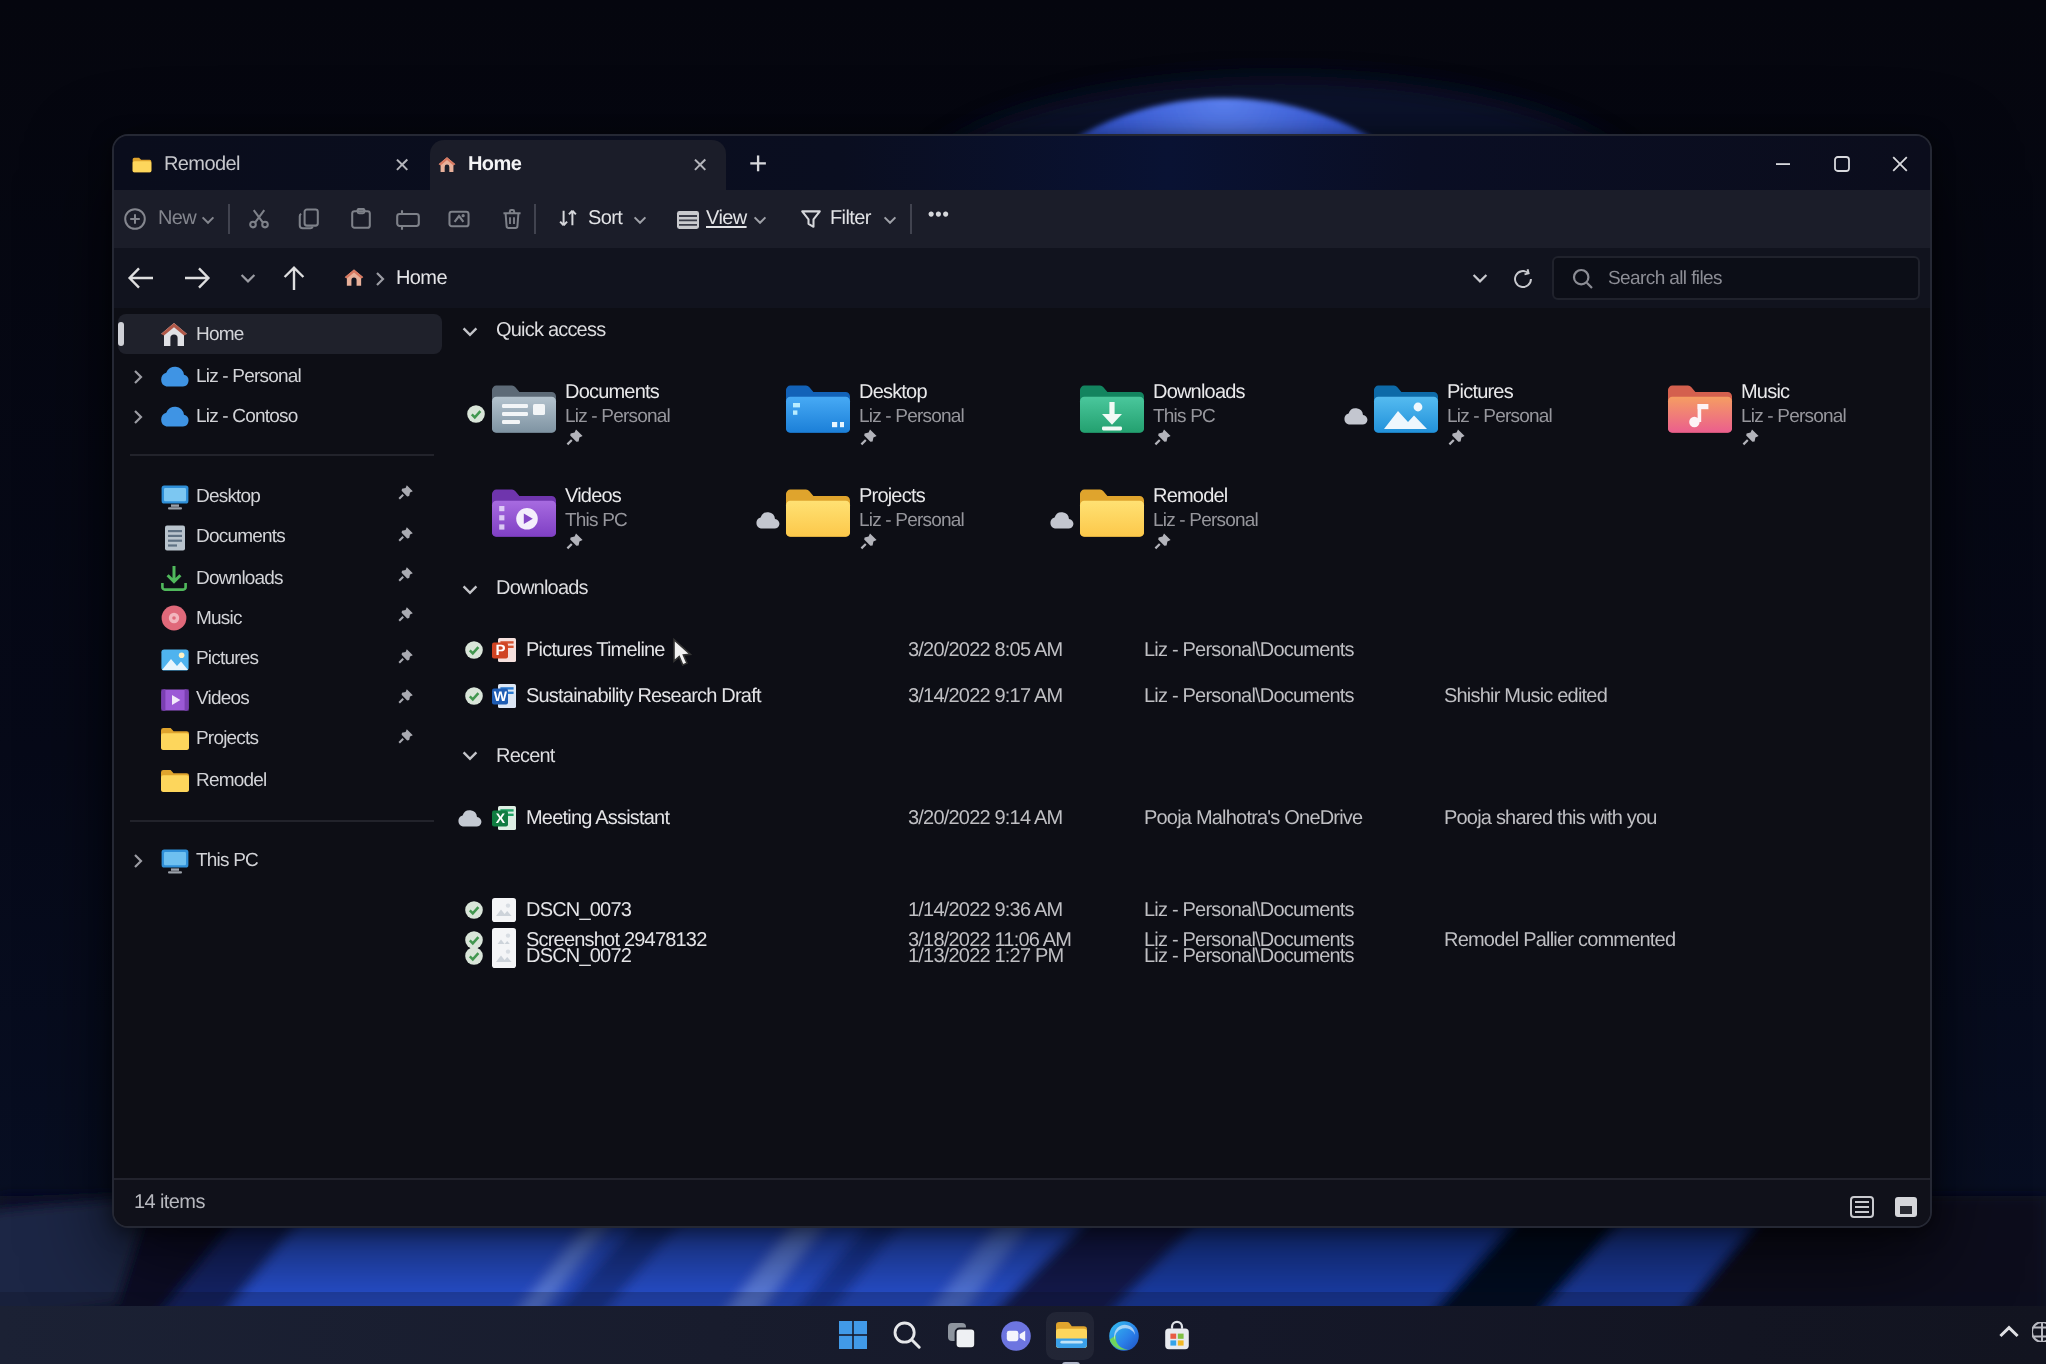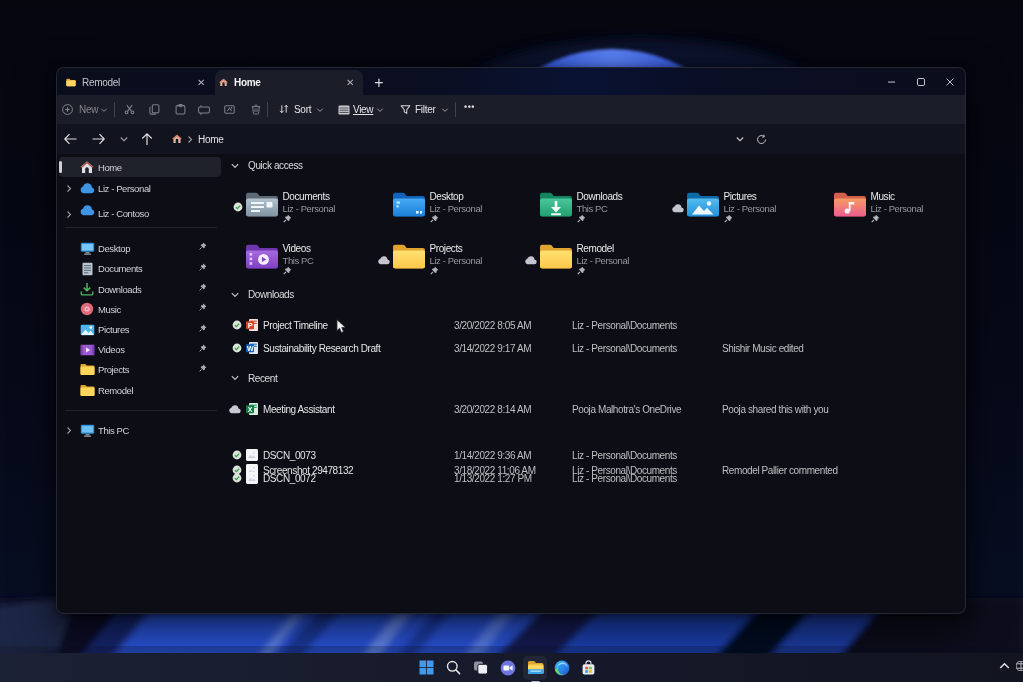--- a/index.html
+++ b/index.html
@@ -263,20 +263,27 @@
         <svg width="10" height="10" viewBox="0 0 10 10">
           <path d="M1.8,3.5 L5,6.7 L8.2,3.5" fill="none" stroke="#c9cacf" stroke-width="1.1"></path>
         </svg>
       </div>
     <div class="nbtn" style="left:694px;">
         <svg width="11" height="11" viewBox="0 0 13 13">
           <path d="M11.2,6.5 a4.7,4.7 0 1 1 -1.6,-3.5" fill="none" stroke="#c9cacf" stroke-width="1.15"></path>
           <path d="M9.2,0.8 L9.8,3.2 L7.4,3.8" fill="none" stroke="#c9cacf" stroke-width="1.15"></path>
         </svg>
       </div>
+    <div id="searchbox">
+      <svg width="11" height="11" viewBox="0 0 11 11">
+          <circle cx="4.6" cy="4.6" r="3.6" fill="none" stroke="#8c8d95" stroke-width="1.1"></circle>
+          <path d="M7.4,7.4 L10,10" stroke="#8c8d95" stroke-width="1.1"></path>
+        </svg>
+      <span>Search all files</span>
+    </div>
   </div>
   <div id="wbody">
     <div id="sidebar">
       <div class="srow" style="top:3px;background:#1f212b;border-radius:4px;">
         <div style="position:absolute;left:0px;top:4px;width:3px;height:12px;border-radius:2px;background:#cfd0d6;"></div>
         <div class="chev"></div>
         <div class="sic">
             <svg width="14" height="13" viewBox="0 0 14 13">
               <path d="M7,0.5 L13.5,6 L12,6 L12,12 L8.8,12 L8.8,8 a1.8,1.8 0 0 0 -3.6,0 L5.2,12 L2,12 L2,6 L0.5,6 Z" fill="#e0e1e5"></path>
               <path d="M7,0.5 L13.5,6 L12,6.8 L7,2.6 L2,6.8 L0.5,6 Z" fill="#b05848"></path>
@@ -290,21 +297,21 @@
               <path d="M2.5,1.5 L5.5,4.5 L2.5,7.5" fill="none" stroke="#9b9ca3" stroke-width="1.1"></path>
             </svg>
           </div>
         <div class="sic">
             <svg width="16" height="11" viewBox="0 0 16 11">
               <path d="M4.2,10.3 h8.3 a3,3 0 0 0 0.5,-5.9 a4.6,4.6 0 0 0 -8.9,-1 a3.6,3.6 0 0 0 0.1,6.9 z" fill="#3f94e4"></path>
             </svg>
           </div>
         Liz - Personal
       </div>
-      <div class="srow" style="top:44.5px;align-items:flex-end;">
+      <div class="srow" style="top:44.5px;">
         <div class="chev">
             <svg width="8" height="9" viewBox="0 0 8 9">
               <path d="M2.5,1.5 L5.5,4.5 L2.5,7.5" fill="none" stroke="#9b9ca3" stroke-width="1.1"></path>
             </svg>
           </div>
         <div class="sic">
             <svg width="16" height="11" viewBox="0 0 16 11">
               <path d="M4.2,10.3 h8.3 a3,3 0 0 0 0.5,-5.9 a4.6,4.6 0 0 0 -8.9,-1 a3.6,3.6 0 0 0 0.1,6.9 z" fill="#3f94e4"></path>
             </svg>
           </div>
@@ -684,21 +691,21 @@
           </div>
         <div class="fi">
             <svg width="14" height="14" viewBox="0 0 14 14">
               <rect x="4" y="1" width="9" height="12" rx="0.8" fill="#f5e0dd"></rect>
               <rect x="5.2" y="2.6" width="6.6" height="1.2" fill="#d65532"></rect>
               <rect x="5.2" y="4.8" width="6.6" height="1.2" fill="#d65532"></rect>
               <rect x="1" y="3.2" width="8" height="8" rx="1" fill="#d04423"></rect>
               <text x="5" y="9.6" font-size="7.5" font-weight="bold" fill="#fff" text-anchor="middle" font-family="Liberation Sans">P</text>
             </svg>
           </div>
-        <div class="fn">Project Timeline</div>
+        <div class="fn">Pictures Timeline</div>
         <div class="fd">3/20/2022 8:05 AM</div>
         <div class="fl">Liz - Personal\Documents</div>
       </div>
       <div class="frow" style="top:183.5px;">
         <div class="st">
             <svg width="10" height="10" viewBox="0 0 10 10">
               <circle cx="5" cy="5" r="4.4" fill="#d9e5d9"></circle>
               <path d="M2.9,5.2 L4.4,6.7 L7.2,3.6" fill="none" stroke="#41974f" stroke-width="1.25"></path>
             </svg>
           </div>
@@ -731,21 +738,21 @@
         <div class="fi">
             <svg width="14" height="14" viewBox="0 0 14 14">
               <rect x="4" y="1" width="9" height="12" rx="0.8" fill="#ddeee3"></rect>
               <rect x="5.2" y="2.6" width="6.6" height="1.2" fill="#21a366"></rect>
               <rect x="5.2" y="4.8" width="6.6" height="1.2" fill="#21a366"></rect>
               <rect x="1" y="3.2" width="8" height="8" rx="1" fill="#107c41"></rect>
               <text x="5" y="9.6" font-size="7" font-weight="bold" fill="#fff" text-anchor="middle" font-family="Liberation Sans">X</text>
             </svg>
           </div>
         <div class="fn">Meeting Assistant</div>
-        <div class="fd">3/20/2022 8:14 AM</div>
+        <div class="fd">3/20/2022 9:14 AM</div>
         <div class="fl">Pooja Malhotra's OneDrive</div>
         <div class="fx">Pooja shared this with you</div>
       </div>
       <div class="frow" style="top:268px;margin-top:38px;">
         <div class="st">
             <svg width="10" height="10" viewBox="0 0 10 10">
               <circle cx="5" cy="5" r="4.4" fill="#d9e5d9"></circle>
               <path d="M2.9,5.2 L4.4,6.7 L7.2,3.6" fill="none" stroke="#41974f" stroke-width="1.25"></path>
             </svg>
           </div>
@@ -791,20 +798,35 @@
               <rect x="1" y="1" width="12" height="12" rx="1.4" fill="#f4f5f7"></rect>
               <path d="M3,10 L5.5,6.8 L7.3,9 L8.6,7.5 L10.8,10 Z" fill="#cdd3da"></path>
               <circle cx="9" cy="4.8" r="1.1" fill="#d8dde3"></circle>
             </svg>
           </div>
         <div class="fn">DSCN_0072</div>
         <div class="fd">1/13/2022 1:27 PM</div>
         <div class="fl">Liz - Personal\Documents</div>
       </div>
     </div>
+  </div>
+  <div id="statusbar">
+      <span style="position:absolute;left:10px;top:6px;">14 items</span>
+    <div style="position:absolute;left:868px;top:8px;">
+        <svg width="12" height="11" viewBox="0 0 12 11">
+          <rect x="0.5" y="0.5" width="11" height="10" rx="1.5" fill="none" stroke="#c9cacf" stroke-width="1"></rect>
+          <path d="M2.5,3 H9.5 M2.5,5.5 H9.5 M2.5,8 H9.5" stroke="#c9cacf" stroke-width="1"></path>
+        </svg>
+      </div>
+    <div style="position:absolute;left:890px;top:8px;">
+        <svg width="12" height="11" viewBox="0 0 12 11">
+          <rect x="0.5" y="0.5" width="11" height="10" rx="1.5" fill="#d5d6da"></rect>
+          <rect x="3" y="5" width="6" height="4" fill="#2a2b33"></rect>
+        </svg>
+      </div>
   </div>
 </div>
 
 <div id="taskbar"></div>
 <div id="tbicons">
   <div class="tbi">
       <svg width="15" height="15" viewBox="0 0 15 15">
         <rect x="0.5" y="0.5" width="6.6" height="6.6" fill="#419ae8"></rect>
         <rect x="7.9" y="0.5" width="6.6" height="6.6" fill="#419ae8"></rect>
         <rect x="0.5" y="7.9" width="6.6" height="6.6" fill="#419ae8"></rect>

